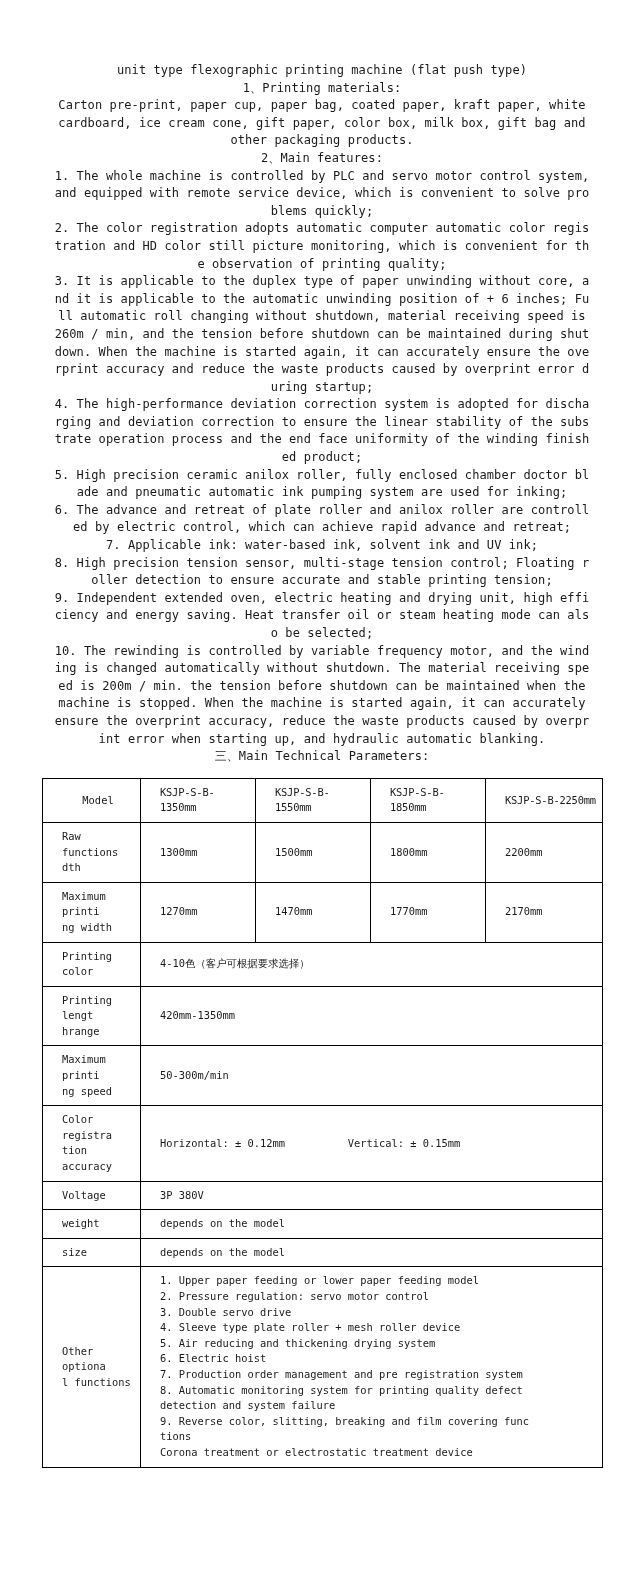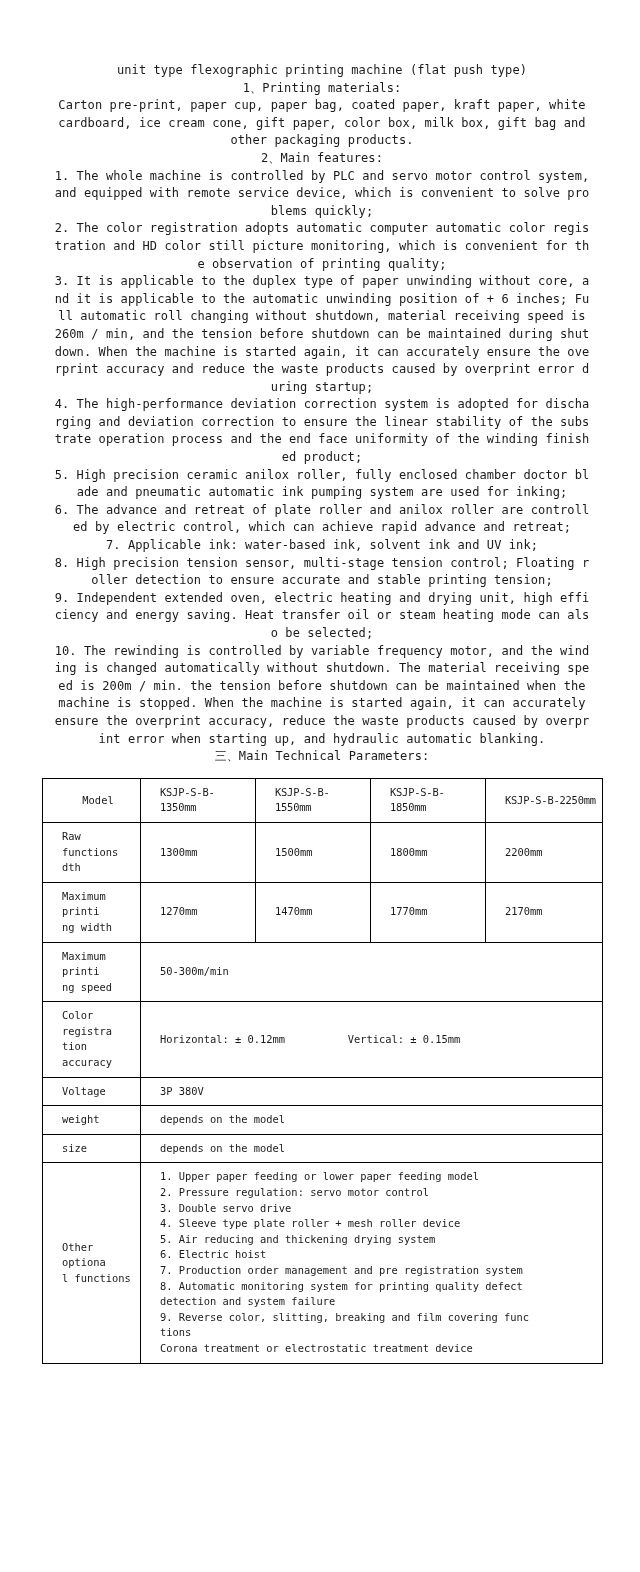--- a/index.html
+++ b/index.html
@@ -141,21 +141,30 @@
 
       <tr>
         <td class="lbl">Maximum printi
 ng width</td>
         <td class="val">1270mm</td>
         <td class="val">1470mm</td>
         <td class="val">1770mm</td>
         <td class="val">2170mm</td>
       </tr>
 
-
+      <tr>
+        <td class="lbl">Printing color</td>
+        <td class="wide" colspan="4">4-10色（客户可根据要求选择）</td>
+      </tr>
+
+      <tr>
+        <td class="lbl">Printing lengt
+hrange</td>
+        <td class="wide" colspan="4">420mm-1350mm</td>
+      </tr>
 
 
 
       <tr>
         <td class="lbl">Maximum printi
 ng speed</td>
         <td class="wide" colspan="4">50-300m/min</td>
       </tr>
 
       <tr>

